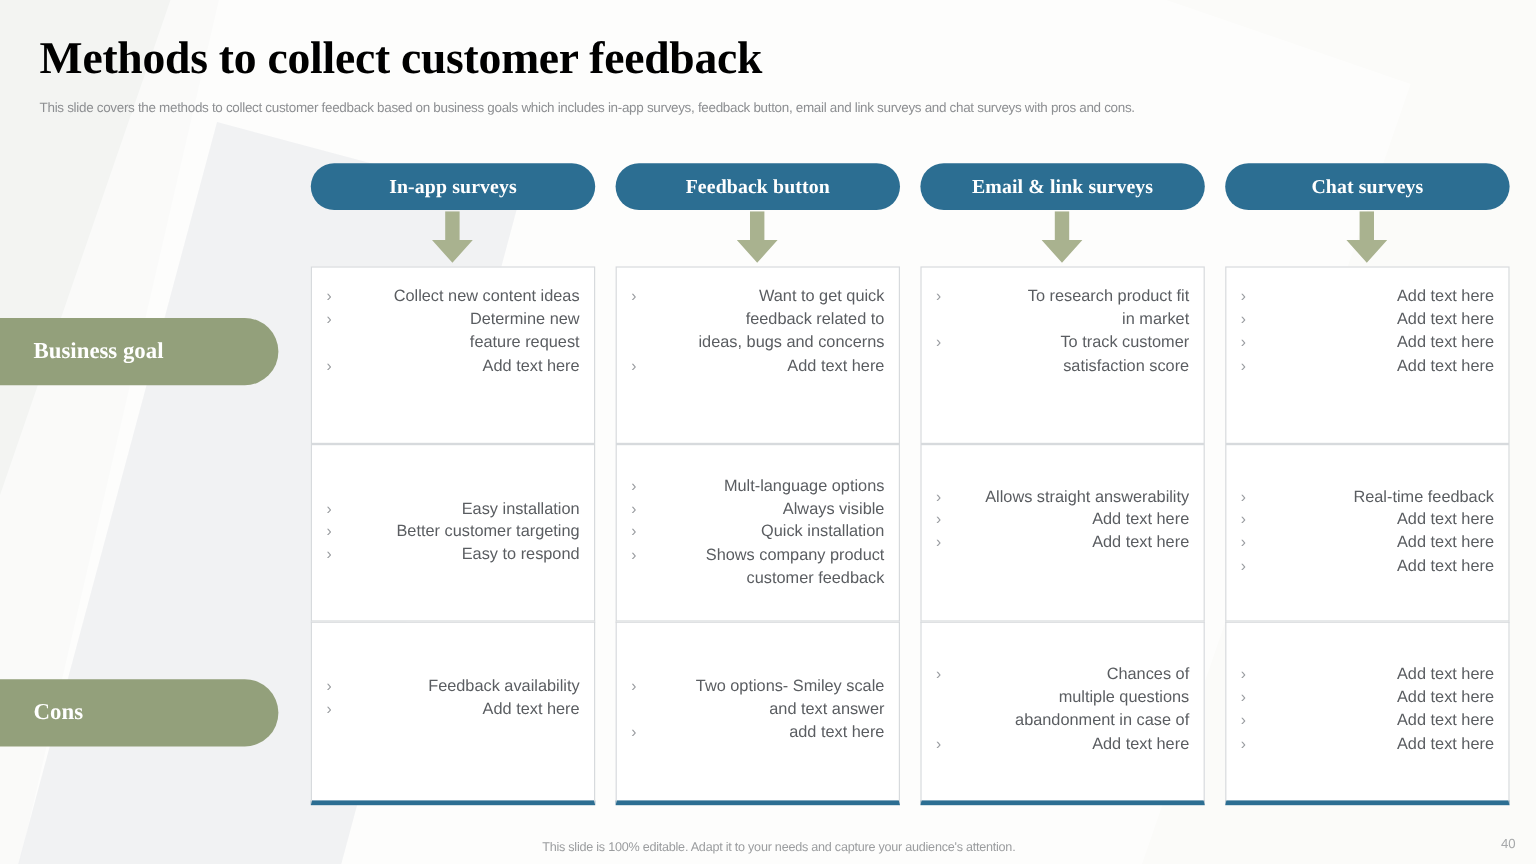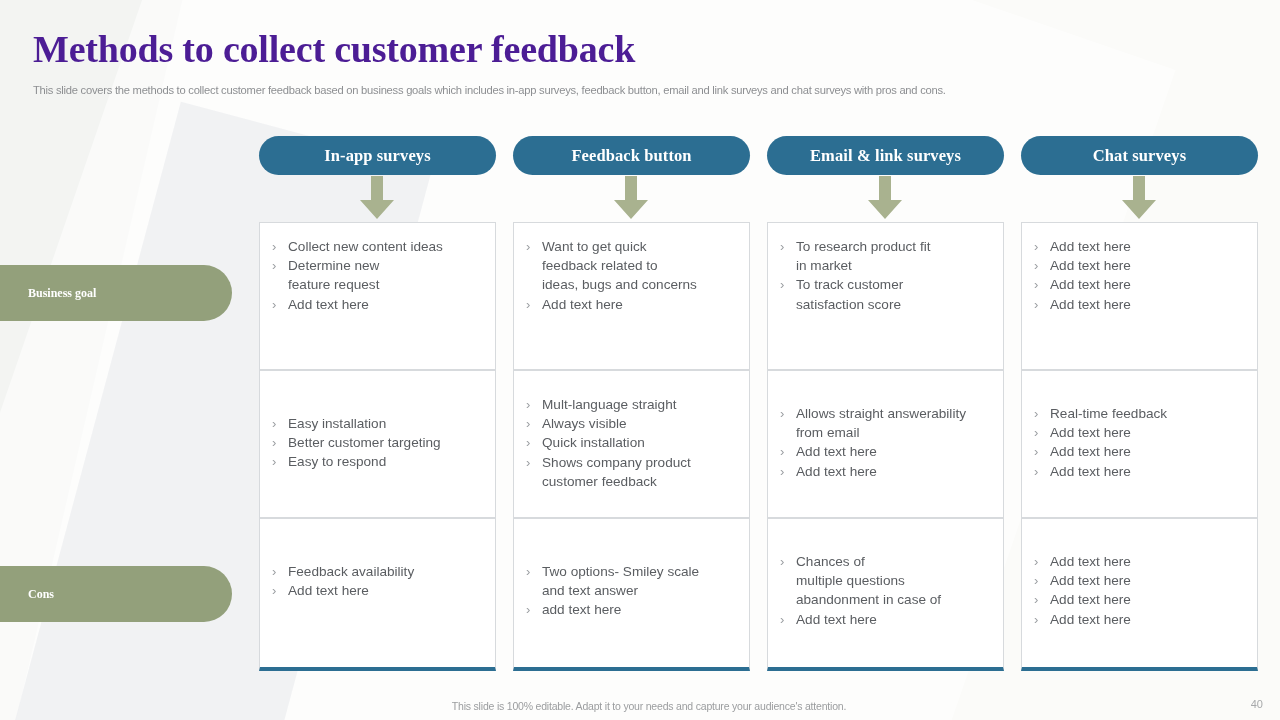--- a/index.html
+++ b/index.html
@@ -46,21 +46,21 @@
   .slide { position: relative; z-index: 1; width: 1280px; height: 720px; }
 
   
   .title {
     position: absolute;
     left: 33px; top: 27px;
     font-family: "Liberation Serif", serif;
     font-weight: bold;
     font-size: 38px;
     letter-spacing: -0.2px;
-    color: #4c1d95;
+    color: #000000;
     white-space: nowrap;
   }
   .subtitle {
     position: absolute;
     left: 33px; top: 84px;
     font-size: 11.2px;
     color: #8d8f92;
     letter-spacing: -0.25px;
     white-space: nowrap;
   }
@@ -99,21 +99,21 @@
     height: 56px;
     width: 232px;
     background: #93a07b;
     border-top-right-radius: 28px;
     border-bottom-right-radius: 28px;
     display: flex;
     align-items: center;
     color: #ffffff;
     font-family: "Liberation Serif", serif;
     font-weight: bold;
-    font-size: 12px;
+    font-size: 19px;
     padding-left: 28px;
     white-space: nowrap;
   }
 
   
   .cell {
     position: absolute;
     background: #ffffff;
     border: 1px solid #d7dadd;
     overflow: hidden;
@@ -133,21 +133,21 @@
     color: #5a5d61;
   }
   .chev {
     width: 16px;
     flex: 0 0 16px;
     color: #9a9da1;
     font-size: 13px;
     line-height: 19.2px;
   }
   .chev.blank { color: transparent; }
-  .btxt { flex: 1 1 auto; }
+  .btxt { flex: 1 1 auto; text-align: right; }
 
   
   .footer-note {
     position: absolute;
     left: 0; right: 0;
     top: 700px;
     text-align: center;
     font-size: 10.5px;
     color: #9b9d9f;
     letter-spacing: -0.2px;
@@ -297,21 +297,21 @@
         <div class="bullet-row">
           <span class="chev">›</span>
           <span class="btxt">Easy to respond</span>
         </div>
       </div>
   </div>
   <div class="cell" style="left:513px;  top:370px; width:237px; height:148px;">
     <div class="cell-inner" style="padding-top:24px;">
         <div class="bullet-row">
           <span class="chev">›</span>
-          <span class="btxt">Mult-language  straight</span>
+          <span class="btxt">Mult-language  options</span>
         </div>
         <div class="bullet-row">
           <span class="chev">›</span>
           <span class="btxt">Always visible</span>
         </div>
         <div class="bullet-row">
           <span class="chev">›</span>
           <span class="btxt">Quick installation</span>
         </div>
         <div class="bullet-row">
@@ -324,24 +324,20 @@
         </div>
       </div>
   </div>
   <div class="cell" style="left:767px;  top:370px; width:237px; height:148px;">
     <div class="cell-inner" style="padding-top:33px;">
         <div class="bullet-row">
           <span class="chev">›</span>
           <span class="btxt">Allows straight answerability</span>
         </div>
         <div class="bullet-row">
-          <span class="chev blank">›</span>
-          <span class="btxt">from email</span>
-        </div>
-        <div class="bullet-row">
           <span class="chev">›</span>
           <span class="btxt">Add text here</span>
         </div>
         <div class="bullet-row">
           <span class="chev">›</span>
           <span class="btxt">Add text here</span>
         </div>
       </div>
   </div>
   <div class="cell" style="left:1021px; top:370px; width:237px; height:148px;">

